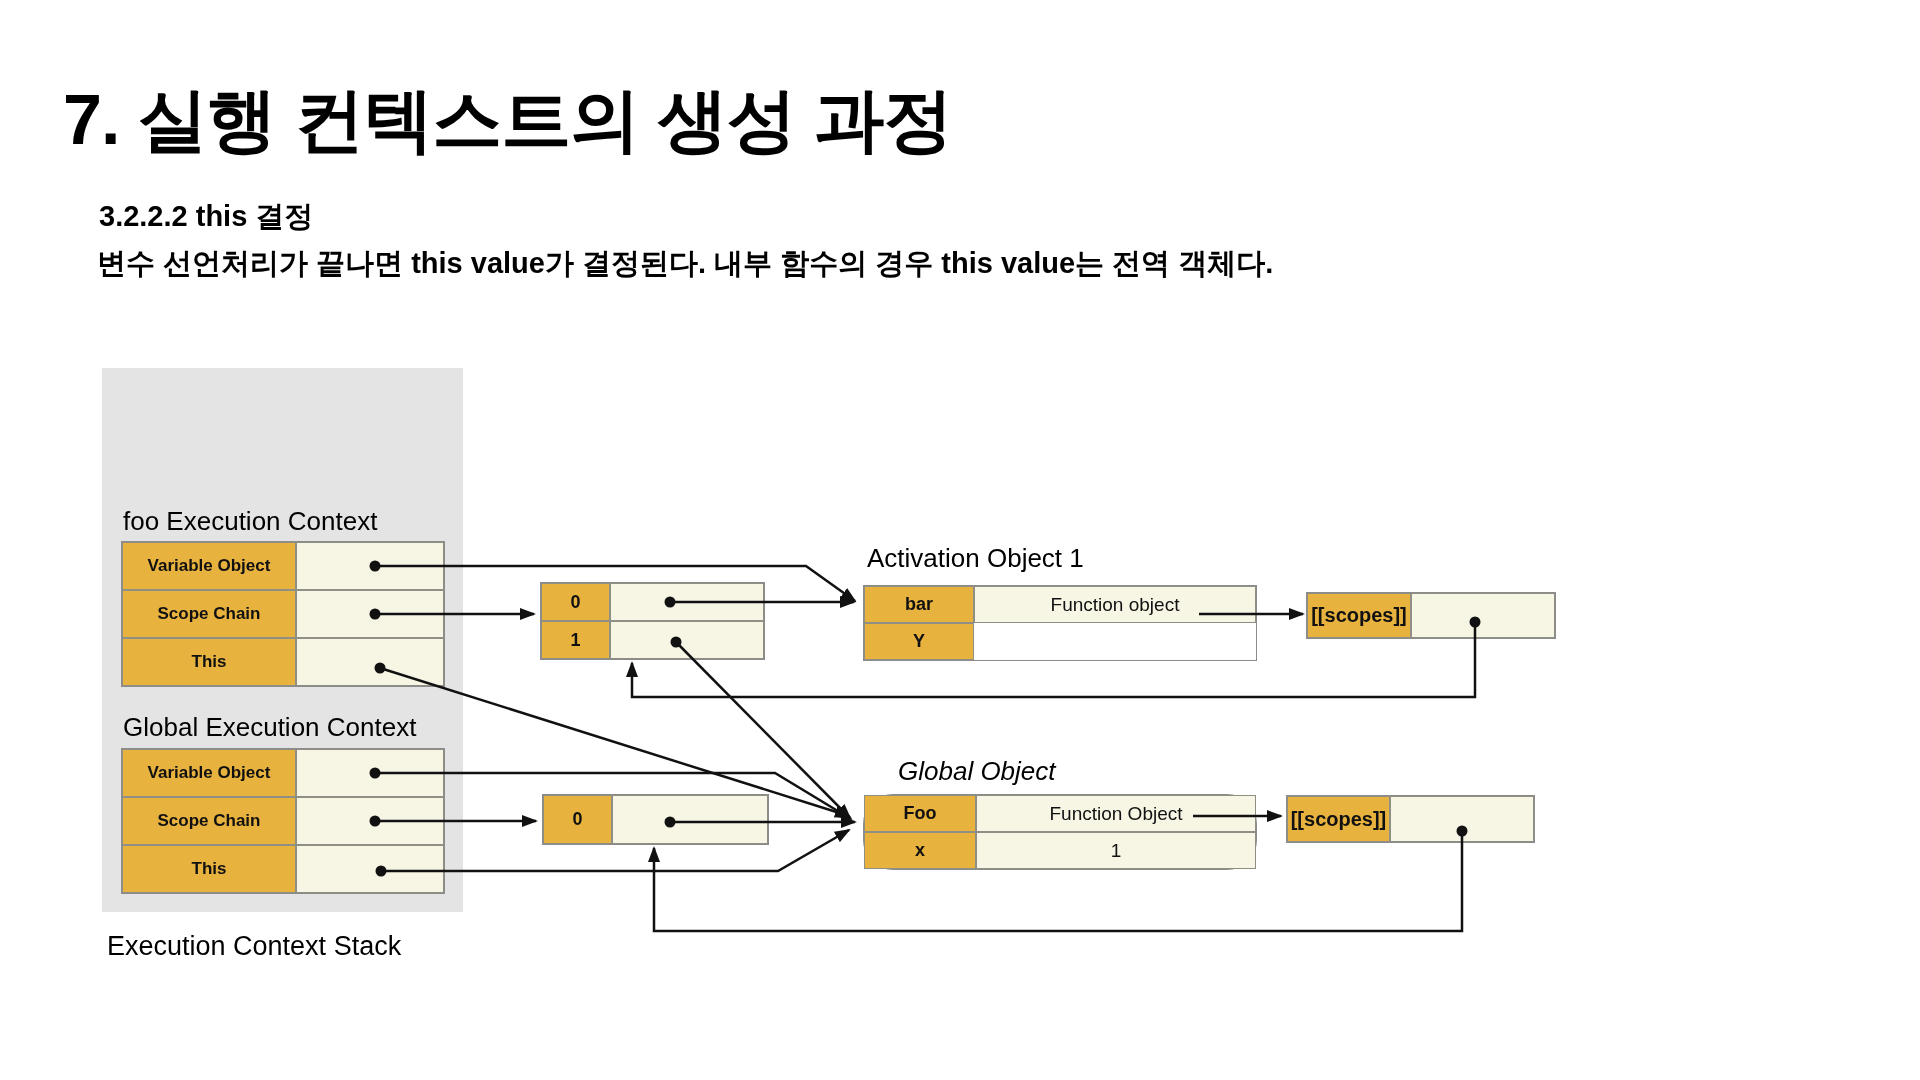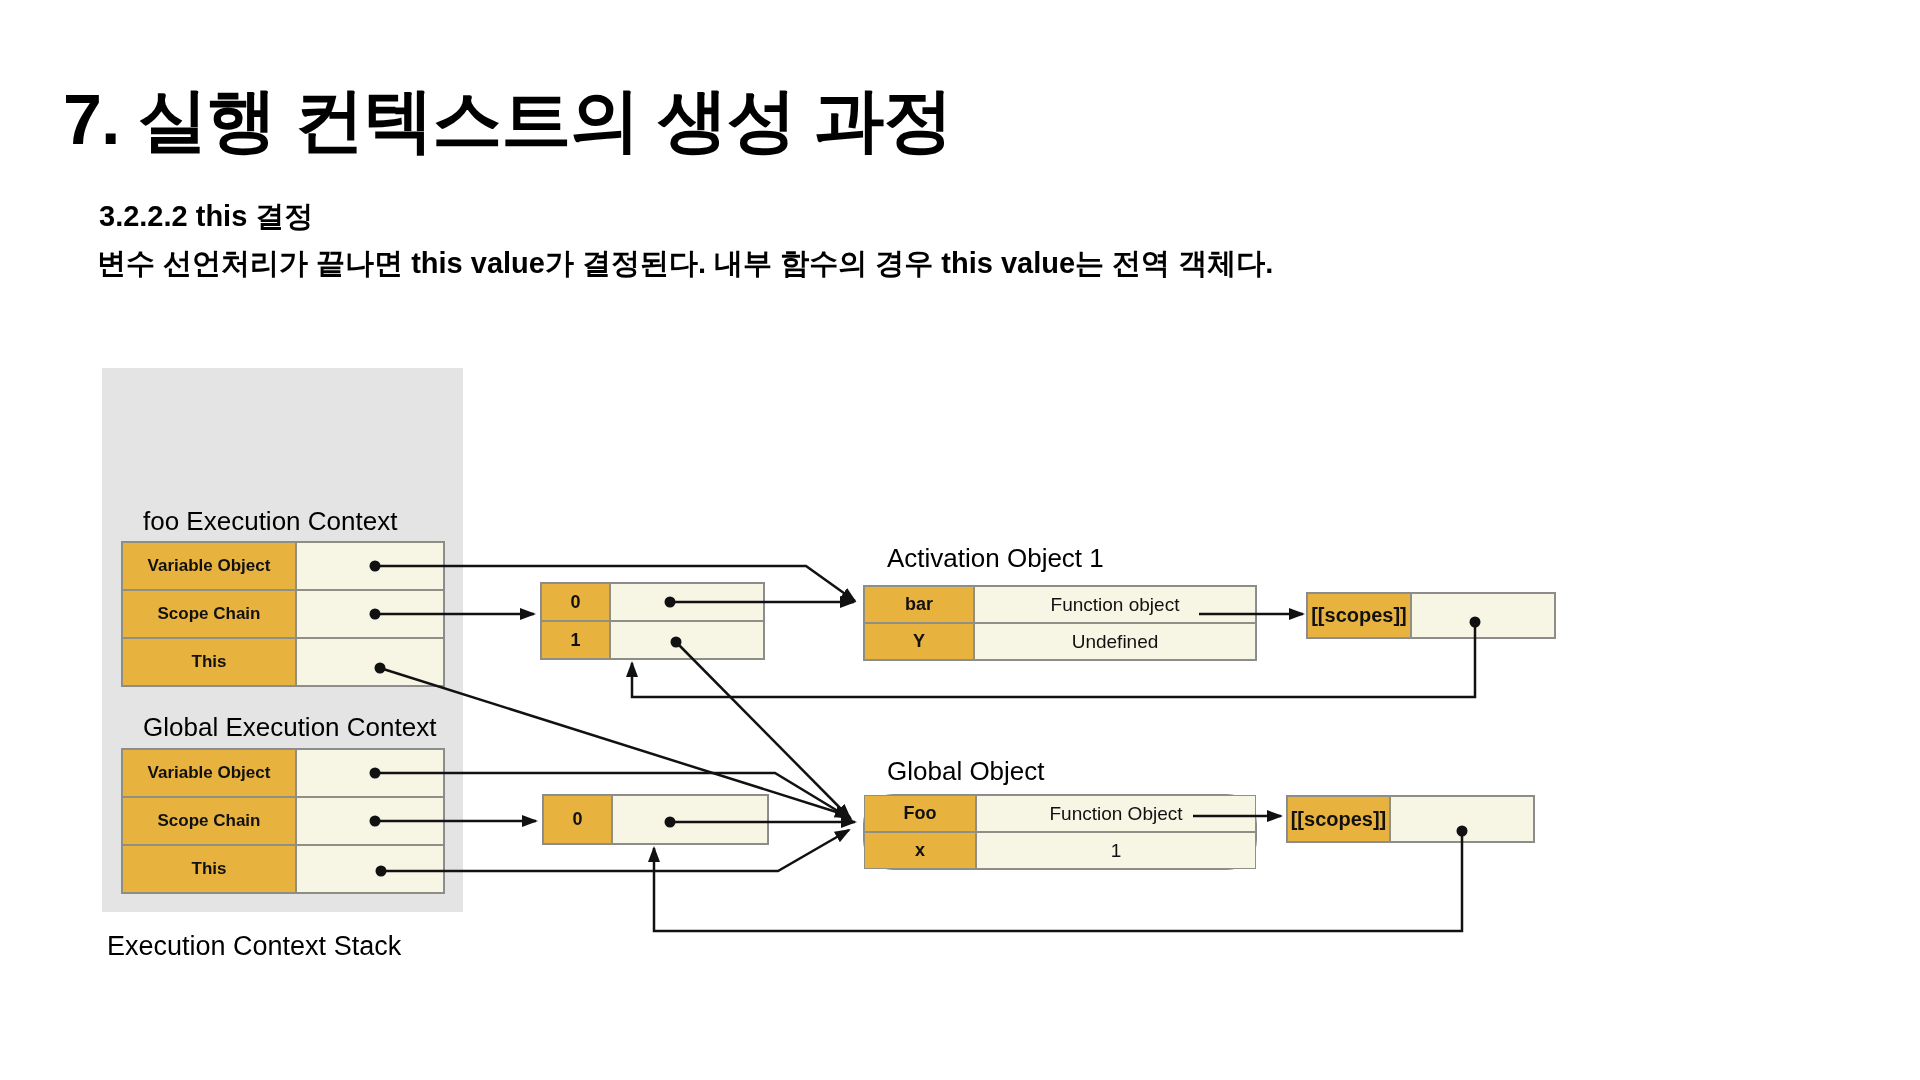--- a/index.html
+++ b/index.html
@@ -14,21 +14,21 @@
   body{font-family:"Liberation Sans","DejaVu Sans",sans-serif;color:#111;}
   #slide{position:relative;width:1920px;height:1080px;background:#ffffff;overflow:hidden;}
 
   
   .title{position:absolute;left:63px;top:78px;font-size:70px;font-weight:800;letter-spacing:-1px;line-height:1.2;color:#000;}
   .subtitle{position:absolute;left:99px;top:197px;font-size:29px;font-weight:700;color:#000000;}
   .body-text{position:absolute;left:97px;top:244px;font-size:29px;font-weight:700;color:#000;}
 
   
   .stack-bg{position:absolute;left:102px;top:368px;width:361px;height:544px;background:var(--stack-bg);}
-  .tbl-label{position:absolute;font-size:26px;font-weight:400;color:#000;white-space:nowrap;margin-left:20px;}
+  .tbl-label{position:absolute;font-size:26px;font-weight:400;color:#000;white-space:nowrap;}
   .stack-label{position:absolute;left:107px;top:931px;font-size:27px;font-weight:400;color:#000;white-space:nowrap;}
 
   .kv{position:absolute;display:grid;border:1px solid #8b8b8b;background:#fff;}
   .kv .cell{border:0.5px solid var(--border);display:flex;align-items:center;justify-content:center;overflow:hidden;}
   .kv .k{background:var(--cell-orange);font-weight:700;}
   .kv .v{background:var(--cell-cream);font-weight:400;}
 
   .ec{grid-template-columns:174px 148px;grid-auto-rows:48px;}
   .ec .k{font-size:17px;}
   .scope-foo{grid-template-columns:69px 154px;grid-auto-rows:38px;}
@@ -91,24 +91,23 @@
   <div class="kv scope-glob" style="left:542px;top:794px;">
     <div class="cell k">0</div>
     <div class="cell v"></div>
   </div>
 
   <div class="tbl-label" style="left:867px;top:543px;">Activation Object 1</div>
   <div class="kv obj" style="left:863px;top:585px;text-align:right;">
     <div class="cell k">bar</div>
     <div class="cell v">Function object</div>
     <div class="cell k">Y</div>
-    <div class="cell v">Undefined</div>
   </div>
 
-  <div class="tbl-label" style="left:867px;top:756px;">Global Object</div>
+  <div class="tbl-label" style="left:898px;top:756px;font-style:italic;">Global Object</div>
   <div class="kv obj2" style="left:863px;top:794px;">
     <div class="cell k">Foo</div>
     <div class="cell v">Function Object</div>
     <div class="cell k">x</div>
     <div class="cell v">1</div>
   </div>
 
   <div class="kv scopes" style="left:1306px;top:592px;">
     <div class="cell k">[[scopes]]</div>
     <div class="cell v"></div>

